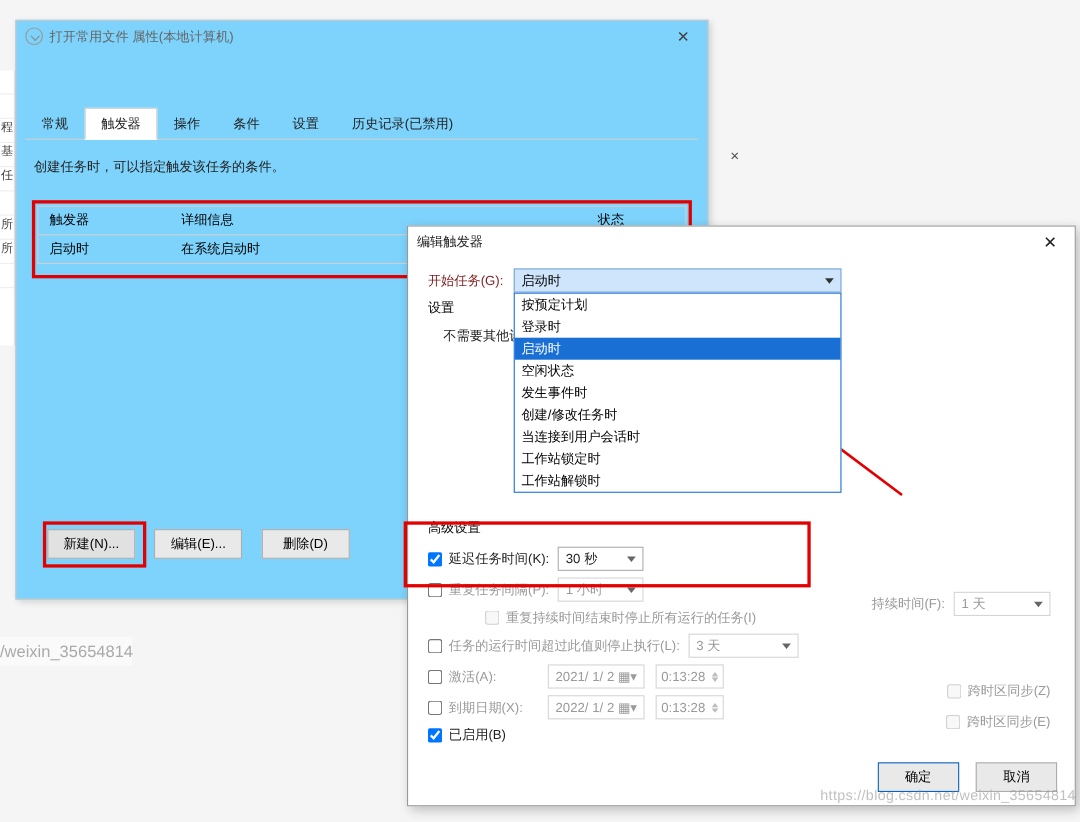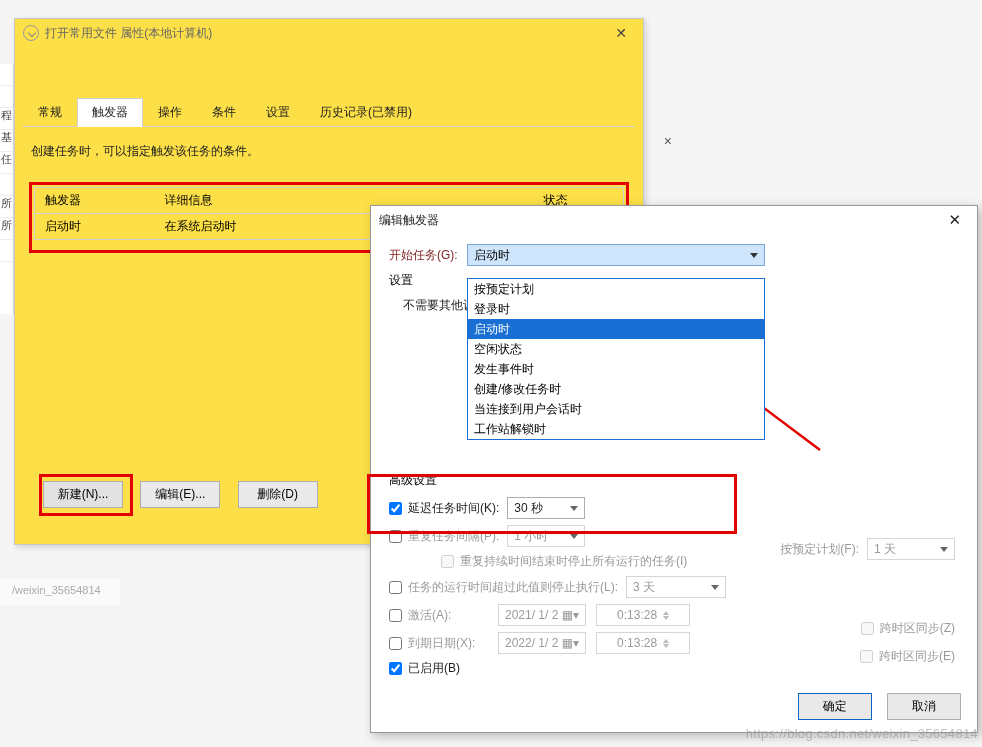--- a/index.html
+++ b/index.html
@@ -1,19 +1,19 @@
 <!DOCTYPE html>
 <html><head>
 <meta charset="utf-8">
 <style>
   * { box-sizing: border-box; font-family: "Microsoft YaHei", "SimSun", sans-serif; }
   body { margin: 0; padding: 0; background: #f5f5f5; width: 982px; height: 747px; position: relative; overflow: hidden; font-size: 12px; }
 
   
-  .win1 { position:absolute; left:14px; top:18px; width:630px; height:527px; background:#fde047; border:1px solid #c7c7c7; box-shadow:2px 2px 6px rgba(0,0,0,.15); }
+  .win1 { position:absolute; left:14px; top:18px; width:630px; height:527px; background:#7dd3fc; border:1px solid #c7c7c7; box-shadow:2px 2px 6px rgba(0,0,0,.15); }
   .titlebar { height:28px; display:flex; align-items:center; padding:0 8px; color:#666; }
   .titlebar .ico { width:16px; height:16px; border:1px solid #999; border-radius:50%; margin-right:6px; display:flex; align-items:center; justify-content:center; }
   .titlebar .ico::before { content:""; width:5px; height:5px; border:1px solid #888; border-top:none; border-right:none; transform: rotate(-45deg); margin-left:2px; }
   .titlebar .close { margin-left:auto; font-size:14px; color:#444; padding:2px 8px; cursor:default; }
 
   
   .tabs { margin:6px 8px 0 8px; display:flex; border-bottom:1px solid #d0d0d0; }
   .tab { padding:5px 14px; color:#222; border:1px solid transparent; border-bottom:none; margin-bottom:-1px; cursor:default;margin-top:45px; }
   .tab.active { background:#fff; border-color:#d0d0d0; border-bottom:1px solid #fff; }
   .tab-content { padding:10px 14px; }
@@ -28,54 +28,54 @@
   
   .btnrow { position:absolute; left:28px; bottom:36px; }
   .btn { display:inline-block; min-width:80px; text-align:center; padding:4px 10px; background:#e9e9e9; border:1px solid #adadad; margin-right:14px; cursor:default; }
   .btn.primary { background:#e1e1e1; }
   .red-box1 { position:absolute; border:3px solid #e20000; left:24px; bottom:28px; width:94px; height:42px; pointer-events:none; }
 
   
   .left-sliver { position:absolute; left:0; top:64px; width:14px; height:250px; background:#fff; border-right:1px solid #d8d8d8; }
   .left-sliver div { height:22px; border-bottom:1px solid #eee; color:#444; font-size:11px; padding-left:1px; }
 
-  .bottom-bar { position:absolute; left:0; bottom:142px; height:26px; width:120px; background:#fafafa; color:#aaa; font-size:11px; padding:5px 12px; }
-
-  
-  .wm { position:absolute; right:4px; bottom:6px; color:rgba(140,140,140,.55); font-size:13px; letter-spacing:.3px; }
+  .bottom-bar { position:absolute; left:0; bottom:142px; height:26px; width:120px; background:#fafafa; color:#aaa; font-size:15px; padding:5px 0; }
+
+  
+  .wm { position:absolute; right:4px; bottom:17px; color:rgba(140,140,140,.55); font-size:13px; letter-spacing:.3px; }
 
   
   .win2 { position:absolute; left:370px; top:205px; width:608px; height:528px; background:#fff; border:1px solid #999; box-shadow:3px 3px 10px rgba(0,0,0,.25); }
   .win2 .titlebar { color:#222; }
   .win2 .close2 { margin-left:auto; font-size:15px; color:#222; padding:2px 8px; }
   .win2-body { padding:10px 18px 0 18px; position:relative; }
 
   .row { display:flex; align-items:flex-start; margin-bottom:6px; }
   .lbl { width:78px; padding-top:3px; color:#7f1d1d; white-space:nowrap; }
   .select-wrap { position:relative; width:298px; }
   .sel { width:100%; height:22px; border:1px solid #7aa7d8; background:#cfe5fb; padding:2px 6px; display:flex; align-items:center; justify-content:space-between; }
   .sel .chev { width:0;height:0;border-left:4px solid transparent;border-right:4px solid transparent;border-top:5px solid #333; }
-  .dropdown { position:absolute; left:0; top:34px; width:100%; border:1px solid #1a6fd4; background:#fff; z-index:5;}
+  .dropdown { position:absolute; left:0; top:22px; width:100%; border:1px solid #1a6fd4; background:#fff; z-index:5;}
   .dropdown div { padding:2px 6px; line-height:16px; }
   .dropdown .hl { background:#1a6fd4; color:#fff; }
 
   .settings-lbl { margin:6px 0 2px 0; }
   .indent { margin-left:14px; color:#222; padding-top:6px; }
 
   .section-title { margin:158px 0 8px 0; } 
   .adv-highlight { position:absolute; border:3px solid #e20000; pointer-events:none; }
 
   .chkrow { display:flex; align-items:center; margin:6px 0; color:#222; }
   .chkrow.dis { color:#9a9a9a; }
   .chkrow input[type=checkbox] { margin:0 6px 0 0; width:13px; height:13px; }
   .mini-sel { border:1px solid #adadad; height:22px; min-width:78px; padding:2px 6px; display:inline-flex; align-items:center; justify-content:space-between; background:#fff; margin-left:8px;}
   .mini-sel.dis { color:#9a9a9a; border-color:#d5d5d5; }
   .mini-sel .chev { width:0;height:0;border-left:4px solid transparent;border-right:4px solid transparent;border-top:5px solid #666; }
   .datebox { border:1px solid #d5d5d5; color:#9a9a9a; height:22px; padding:2px 6px; display:inline-flex; align-items:center; margin-left:20px; }
-  .spinbox { border:1px solid #d5d5d5; color:#9a9a9a; height:22px; padding:2px 20px; display:inline-flex; align-items:center; margin-left:10px; }
+  .spinbox { border:1px solid #d5d5d5; color:#9a9a9a; height:22px; padding:2px 4px; display:inline-flex; align-items:center; margin-left:10px; }
   .spinbox .spin { margin-left:6px; display:flex; flex-direction:column; }
   .spinbox .spin span { width:0;height:0;border-left:3px solid transparent;border-right:3px solid transparent; }
   .spinbox .spin .up { border-bottom:4px solid #bbb; margin-bottom:1px;}
   .spinbox .spin .dn { border-top:4px solid #bbb;}
   .right-opt { position:absolute; color:#9a9a9a; display:flex; align-items:center; }
   .right-opt input { margin-right:6px; }
 
   .dlg-btn-row { position:absolute; right:16px; bottom:12px; }
   .dlg-btn { display:inline-block; min-width:74px; text-align:center; padding:4px 12px; background:#e9e9e9; border:1px solid #adadad; margin-left:12px; }
   .dlg-btn.primary { border:1px solid #0a64c2; }
@@ -167,20 +167,21 @@
           <span class="chev"></span>
         </div>
         <div class="dropdown">
           <div>按预定计划</div>
           <div>登录时</div>
           <div class="hl">启动时</div>
           <div>空闲状态</div>
           <div>发生事件时</div>
           <div>创建/修改任务时</div>
           <div>当连接到用户会话时</div>
+          <div>工作站锁定时</div>
           <div>工作站解锁时</div>
         </div>
       </div>
     </div>
 
     <div class="settings-lbl">设置</div>
     <div class="indent">不需要其他设</div>
 
     <div class="section-title">高级设置</div>
 
@@ -194,21 +195,21 @@
     </div>
 
     <div class="chkrow dis">
       <input type="checkbox" style="">
       <span>重复任务间隔(P):</span>
       <span class="mini-sel dis">
         <span>1 小时</span>
         <span class="chev"></span>
       </span>
       <span class="right-opt" style="right:22px; top:304px;">
-        <span>按预定计划(F):</span>
+        <span>持续时间(F):</span>
         <span class="mini-sel dis" style="min-width:88px">
           <span>1 天</span>
           <span class="chev"></span>
         </span>
       </span>
     </div>
 
     <div class="chkrow dis" style="margin-left:52px">
       <input type="checkbox" disabled="" style="">
       <span>重复持续时间结束时停止所有运行的任务(I)</span>

